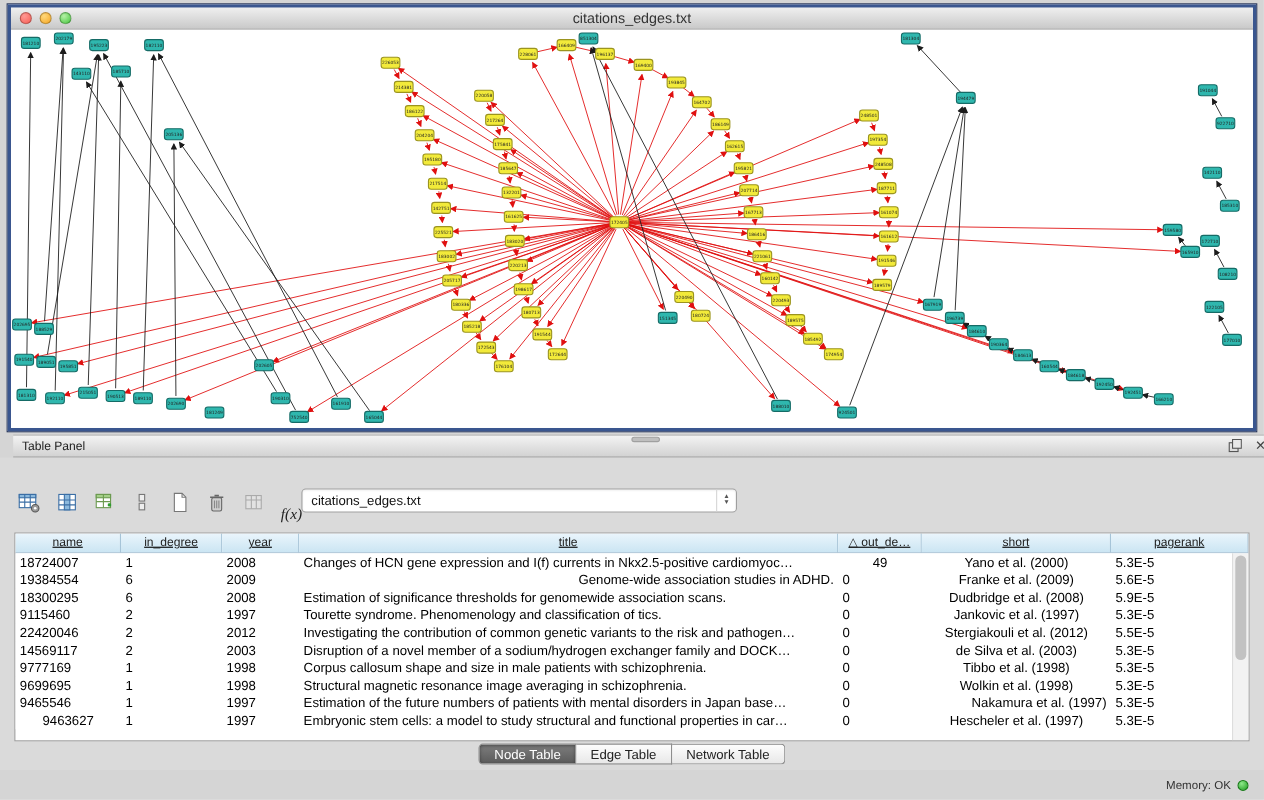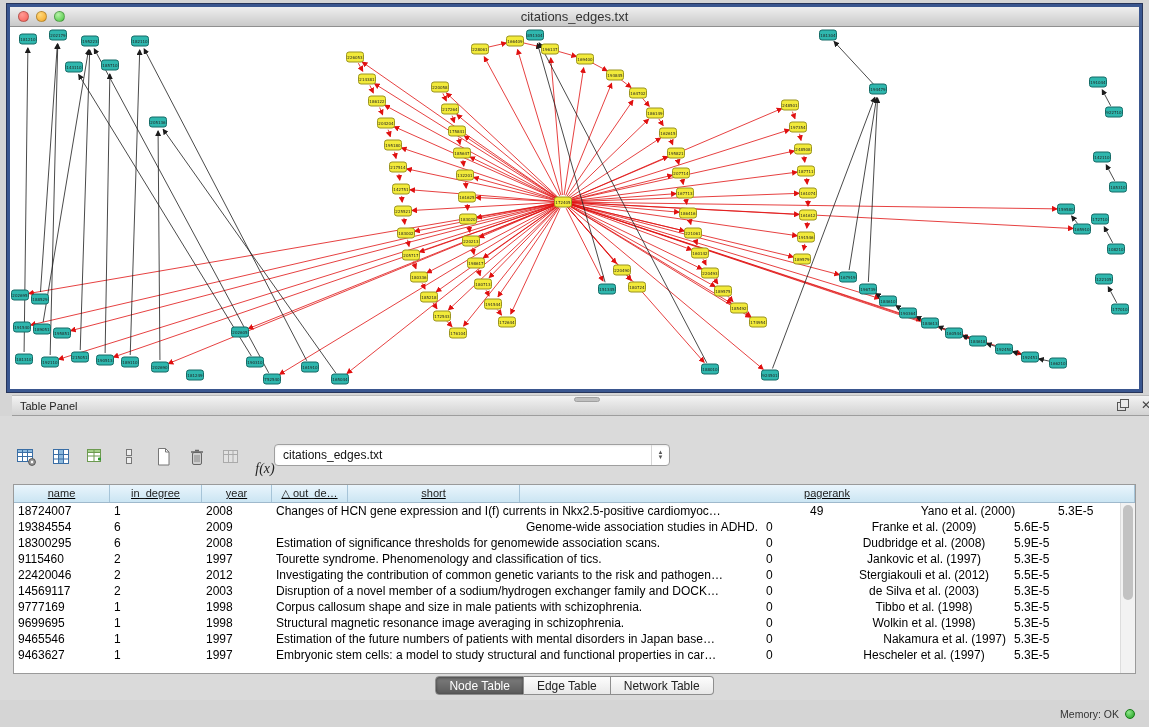--- a/index.html
+++ b/index.html
@@ -757,31 +757,32 @@
           <span>▲</span>
           <span>▼</span>
         </span>
     </div>
 
     <div class="table-wrap">
       <div class="thead" id="thead">
           <div class="th" style="width: 96px;">name</div>
           <div class="th" style="width: 92px;">in_degree</div>
           <div class="th" style="width: 70px;">year</div>
+          <div class="th" style="width: 490px;">title</div>
           <div class="th" style="width: 76px;">△ out_de…</div>
           <div class="th" style="width: 172px;">short</div>
           <div class="th" style="flex: 1 1 0%;">pagerank</div>
         </div>
       <div class="tbody" id="tbody">
           <div class="tr">
             <div class="td" style="width: 96px; text-align: left;">18724007</div>
             <div class="td" style="width: 92px; text-align: left;">1</div>
             <div class="td" style="width: 70px; text-align: left;">2008</div>
             <div class="td" style="width: 490px; text-align: left;">Changes of HCN gene expression and I(f) currents in Nkx2.5-positive cardiomyoc…</div>
-            <div class="td" style="width: 76px; text-align: left; margin-left: 44px;">49</div>
+            <div class="td" style="width: 76px; text-align: center;">49</div>
             <div class="td" style="width: 172px; text-align: center;">Yano et al. (2000)</div>
             <div class="td" style="flex: 1 1 0%; text-align: left;">5.3E-5</div>
           </div>
           <div class="tr">
             <div class="td" style="width: 96px; text-align: left;">19384554</div>
             <div class="td" style="width: 92px; text-align: left;">6</div>
             <div class="td" style="width: 70px; text-align: left;">2009</div>
             <div class="td" style="width: 490px; text-align: right;">Genome-wide association studies in ADHD.</div>
             <div class="td" style="width: 76px; text-align: left;">0</div>
             <div class="td" style="width: 172px; text-align: center;">Franke et al. (2009)</div>
@@ -844,21 +845,21 @@
           <div class="tr">
             <div class="td" style="width: 96px; text-align: left;">9465546</div>
             <div class="td" style="width: 92px; text-align: left;">1</div>
             <div class="td" style="width: 70px; text-align: left;">1997</div>
             <div class="td" style="width: 490px; text-align: left;">Estimation of the future numbers of patients with mental disorders in Japan base…</div>
             <div class="td" style="width: 76px; text-align: left;">0</div>
             <div class="td" style="width: 172px; text-align: right;">Nakamura et al. (1997)</div>
             <div class="td" style="flex: 1 1 0%; text-align: left;">5.3E-5</div>
           </div>
           <div class="tr">
-            <div class="td" style="width: 96px; text-align: left;">9463627</div>
+            <div class="td" style="width: 96px; text-align: center;">9463627</div>
             <div class="td" style="width: 92px; text-align: left;">1</div>
             <div class="td" style="width: 70px; text-align: left;">1997</div>
             <div class="td" style="width: 490px; text-align: left;">Embryonic stem cells: a model to study structural and functional properties in car…</div>
             <div class="td" style="width: 76px; text-align: left;">0</div>
             <div class="td" style="width: 172px; text-align: center;">Hescheler et al. (1997)</div>
             <div class="td" style="flex: 1 1 0%; text-align: left;">5.3E-5</div>
           </div>
         </div>
       <div class="vscroll">
           <div class="vthumb"></div>

